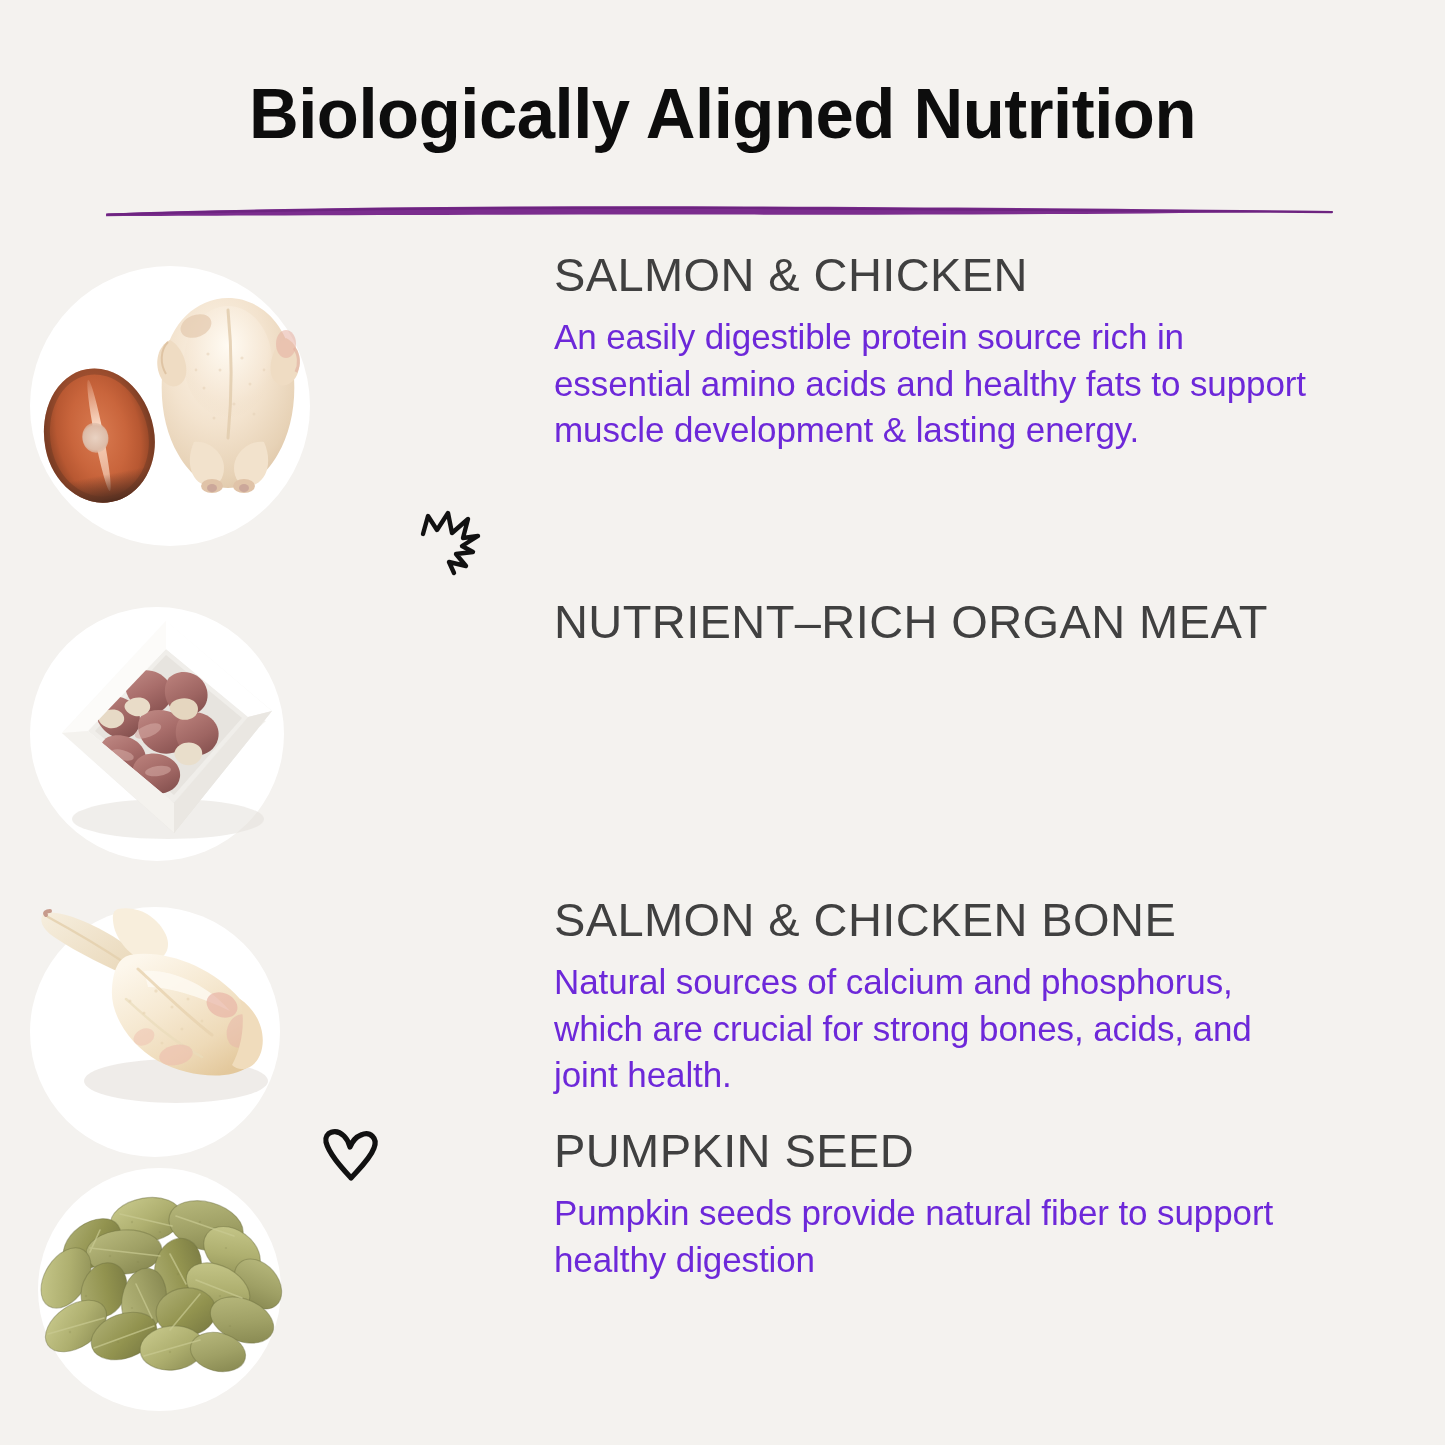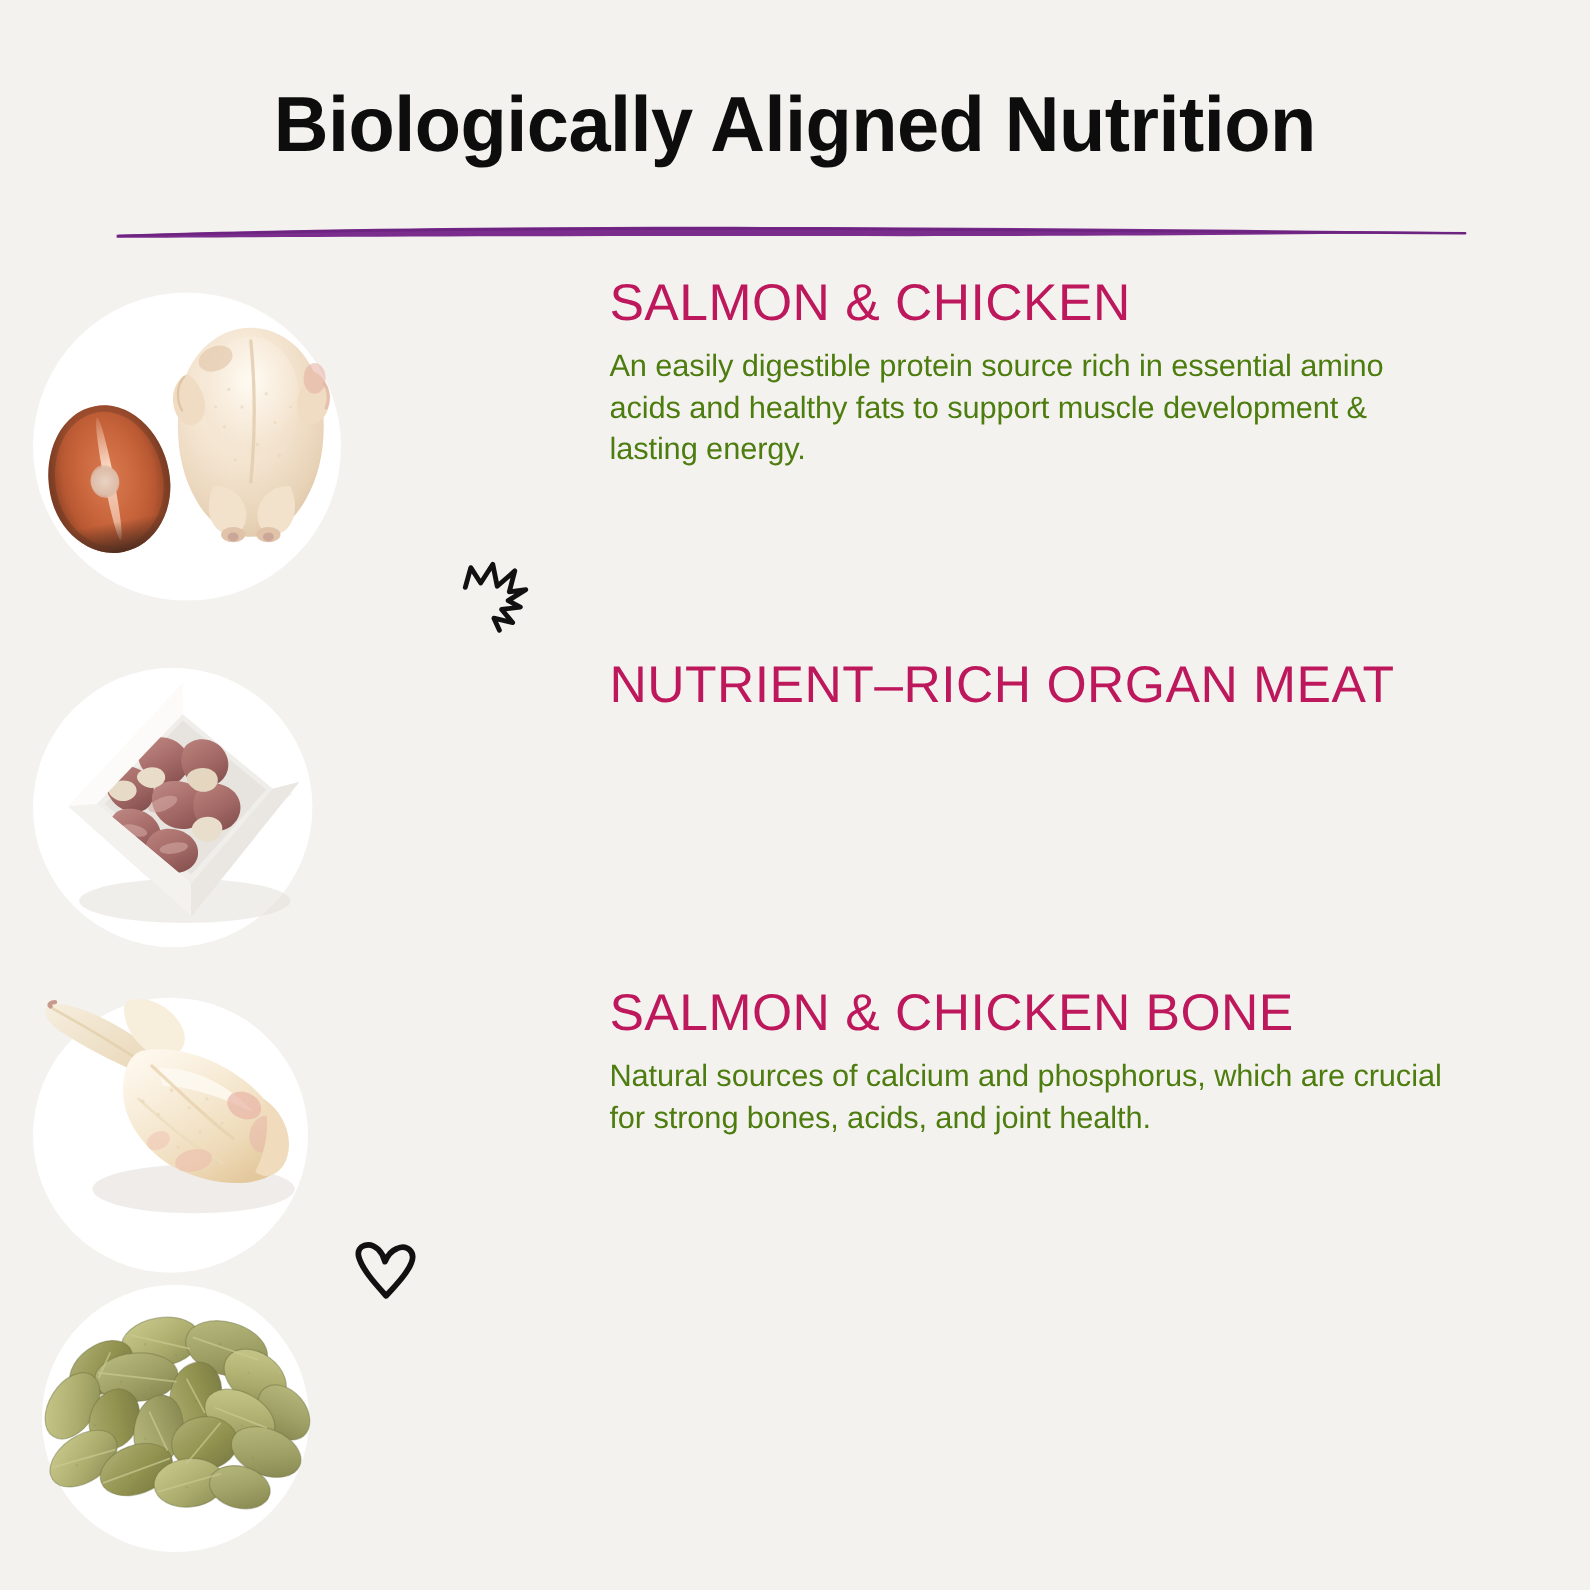--- a/index.html
+++ b/index.html
@@ -35,29 +35,29 @@
   .circle {
     position:absolute;
     border-radius:50%;
     background:#FFFFFF;
   }
   .copy { position:absolute; left:554px; top:0; width:760px; }
   .item-title {
     font-size:47px;
     font-weight:300;
     letter-spacing:0.4px;
-    color:#be185d;
+    color:#404040;
     line-height:1.05;
     white-space:nowrap;
   }
   .item-desc {
     margin-top:15px;
-    font-size:28px;
+    font-size:35px;
     font-weight:400;
-    color:#4d7c0f;
+    color:#6d28d9;
     line-height:1.33;
     letter-spacing:-0.1px;
   }
 
   
   .doodle { position:absolute; }
   .doodle svg { display:block; overflow:visible; }
 
   
   #row-1 { top:250px; height:300px; }
@@ -415,20 +415,24 @@
             <circle cx="112" cy="152" r="1.1"></circle>
           <circle cx="50" cy="176" r="1.2"></circle>
             <circle cx="98" cy="186" r="1.1"></circle>
           <circle cx="150" cy="196" r="1.2"></circle>
             <circle cx="210" cy="170" r="1.1"></circle>
         </g>
       </svg>
     </div>
   </div>
 
+  <div class="copy">
+    <div class="item-title">PUMPKIN SEED</div>
+    <div class="item-desc">Pumpkin seeds provide natural fiber to support healthy digestion</div>
+  </div>
 </div>
 
 <div class="doodle" id="doodle-heart">
   <svg width="62" height="58" viewBox="0 0 62 58">
     <path d="M8,16 C6,6 18,2 26,10 C29,13 31,17 32,21
              C34,16 38,11 43,9 C52,5 60,12 56,22
              C52,33 40,44 33,52 C24,42 11,28 8,16 Z" fill="none" stroke="#111111" stroke-width="5.2" stroke-linecap="round" stroke-linejoin="round"></path>
   </svg>
 </div>
 

